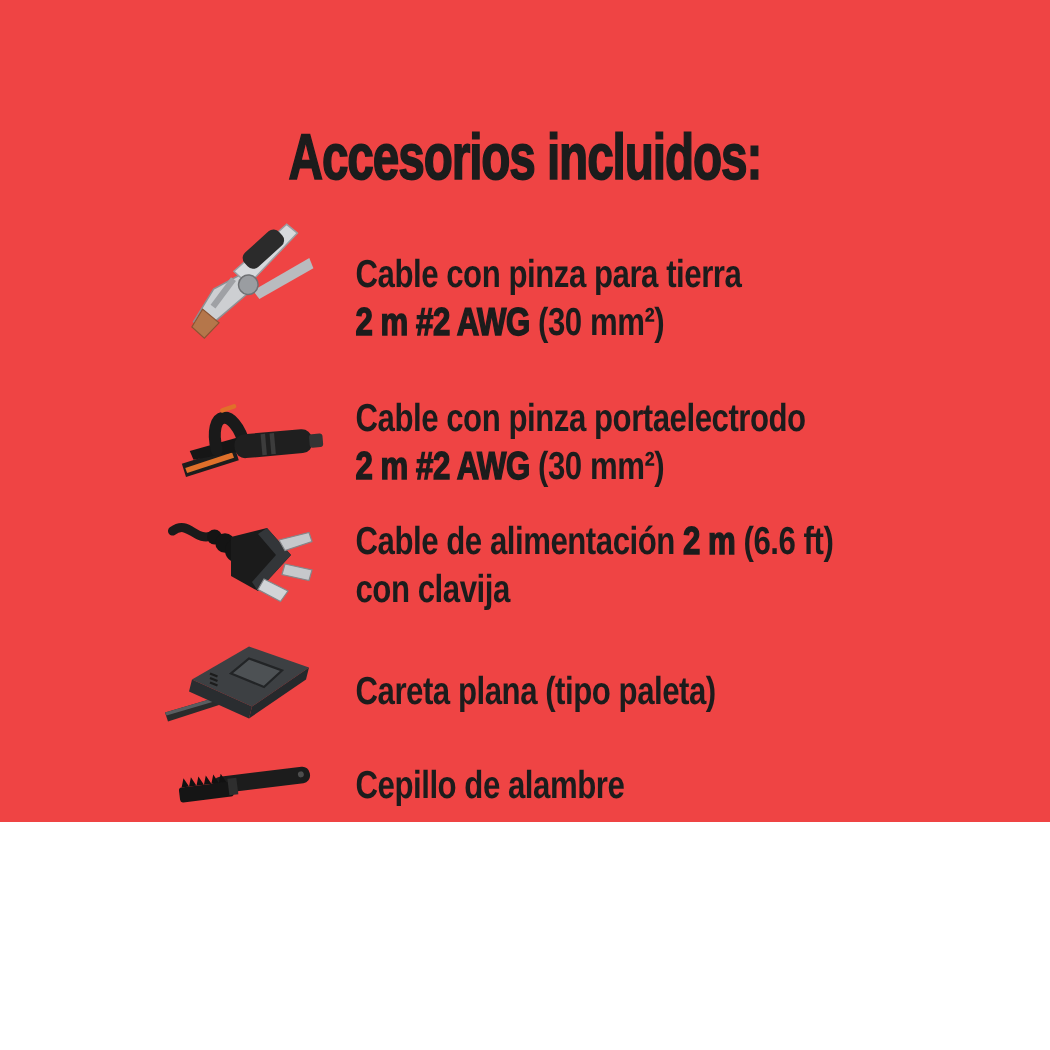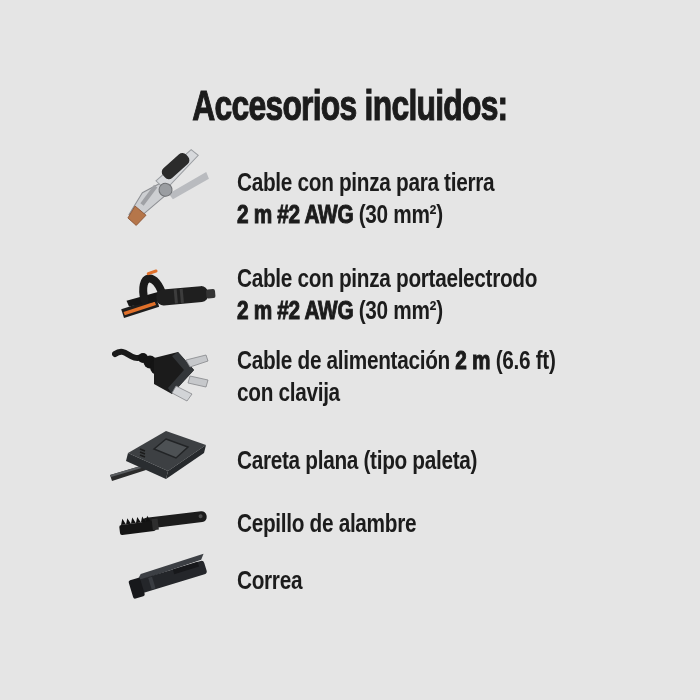--- a/index.html
+++ b/index.html
@@ -2,21 +2,21 @@
 <html><head>
 <meta charset="utf-8">
 <style>
   html,body{margin:0;padding:0;background:#ffffff;}
   body{
     width:700px;height:700px;
     font-family:"Liberation Sans", sans-serif;
     color:#1c1c1c;
     -webkit-font-smoothing:antialiased;
   }
-  .canvas{position:relative;width:700px;height:700px;overflow:hidden;background:#e5e5e5;}
+  .canvas{position:relative;width:700px;height:548px;overflow:hidden;background:#ef4444;}
 
   
   .title{
     position:absolute;top:84px;left:0;width:700px;
     text-align:center;font-size:43px;font-weight:bold;line-height:1;
     white-space:nowrap;
   }
   .title .cond{
     display:inline-block;
     transform:scaleX(0.74);

